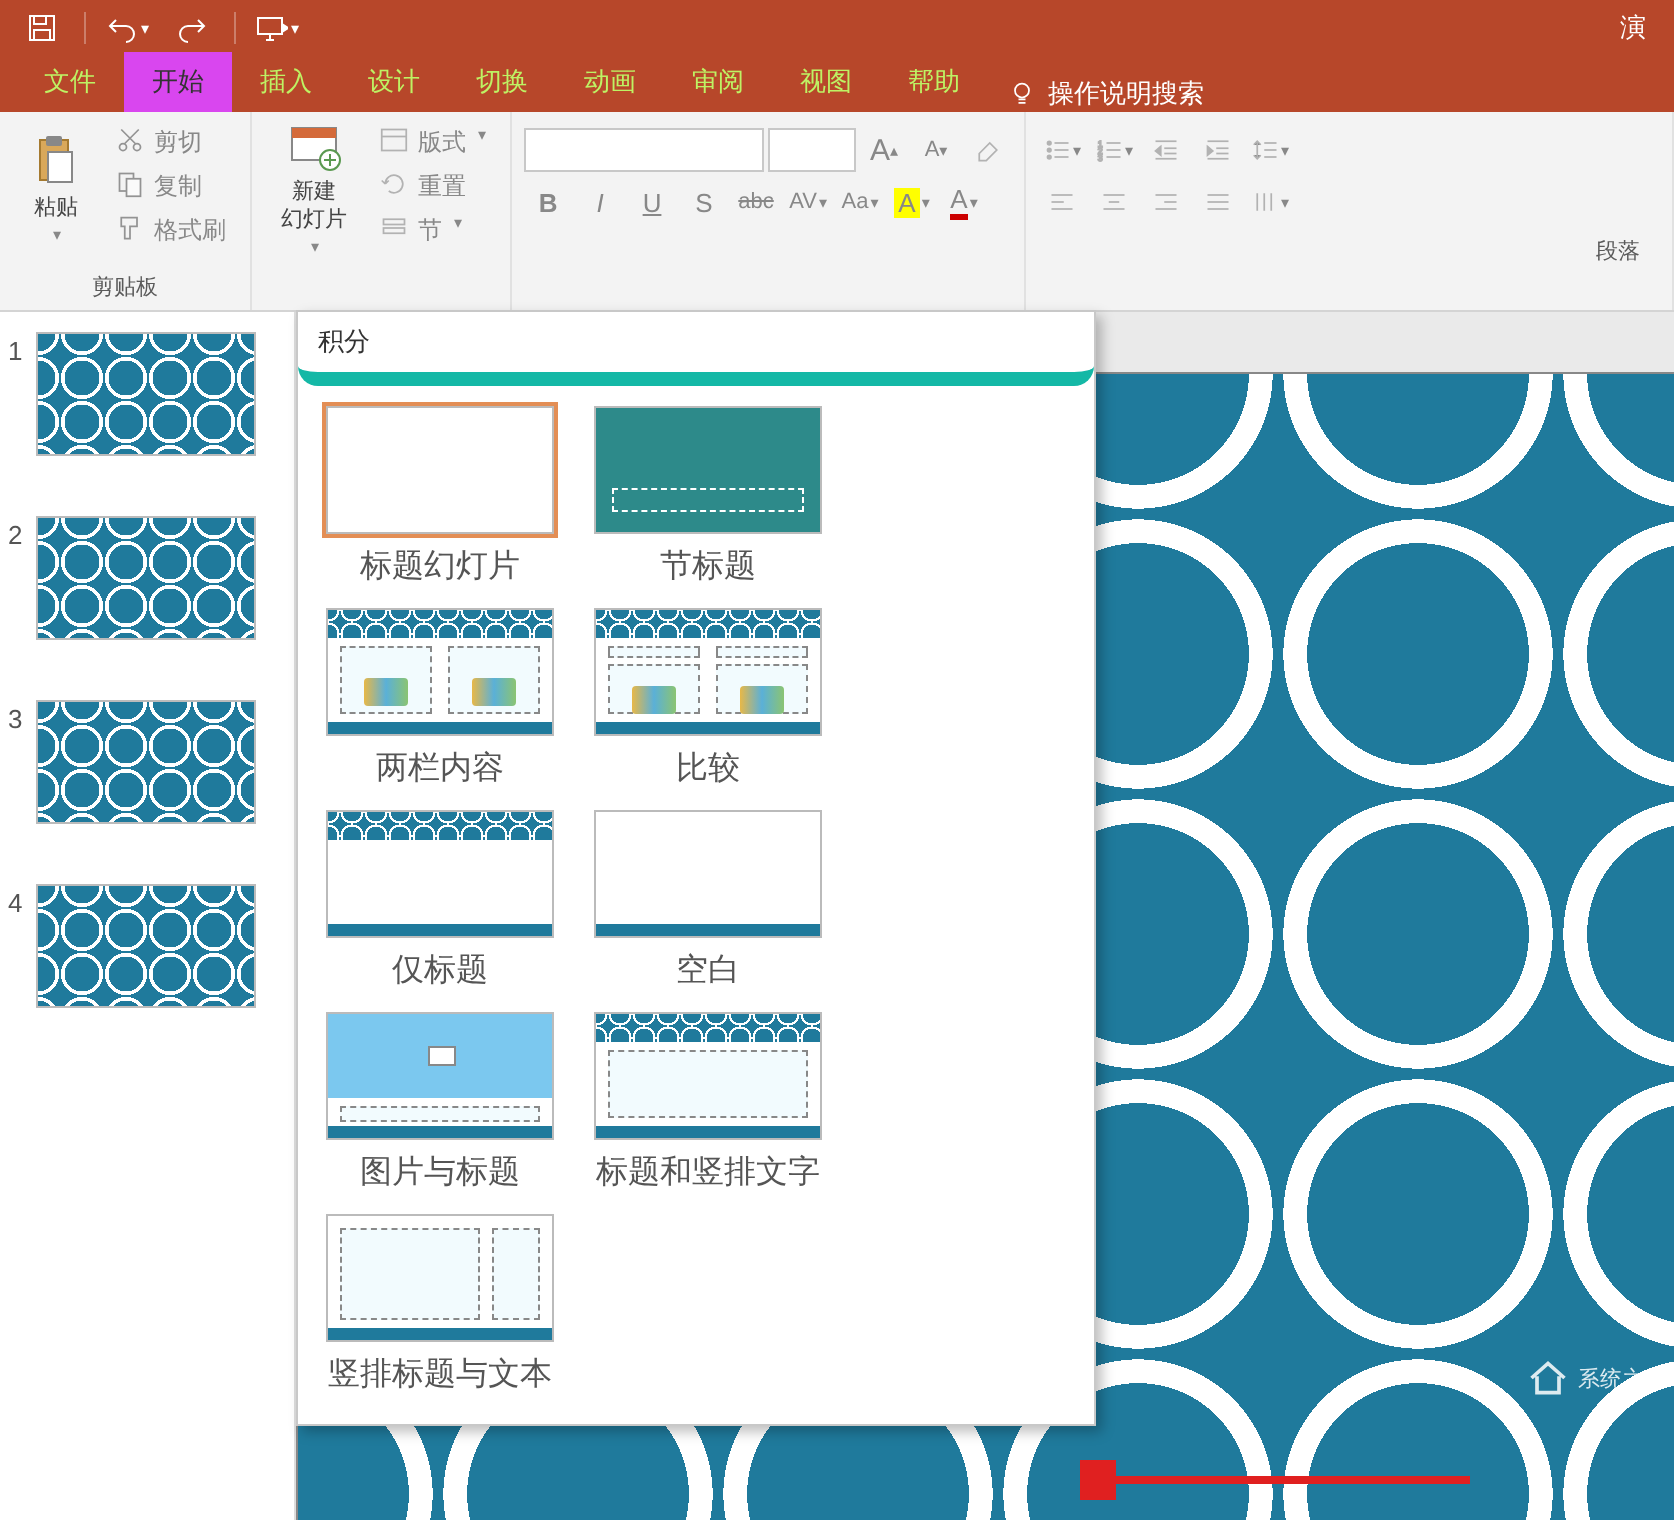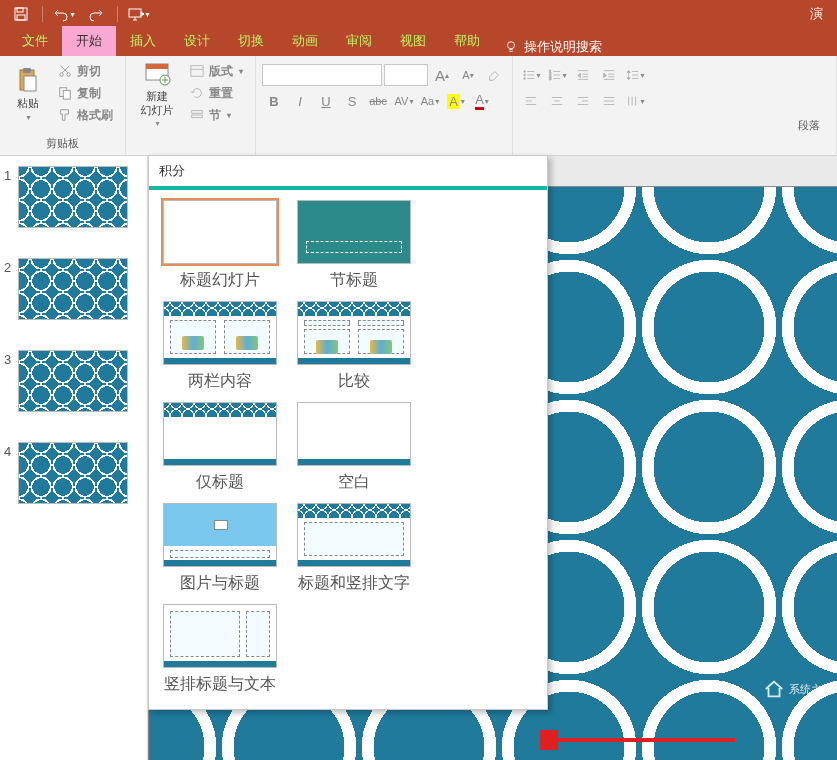--- a/index.html
+++ b/index.html
@@ -8,33 +8,33 @@
 
 .qat { height:28px; background:#b7472a; display:flex; align-items:center; padding:0 6px; gap:2px; }
 .qat-btn { width:30px; height:24px; display:flex; align-items:center; justify-content:center; color:#fff; cursor:pointer; }
 .qat-btn svg { width:16px; height:16px; }
 .qat-sep { width:1px; height:16px; background:rgba(255,255,255,.3); margin:0 4px; }
 .app-title { flex:1; text-align:right; color:#fff; font-size:13px; padding-right:8px; }
 
 
 .ribbon-tabs { height:28px; background:#b7472a; display:flex; align-items:flex-end; padding-left:8px; }
 .tab { padding:6px 14px; color:#bef264; font-size:13px; cursor:pointer; }
-.tab.active { background:#f9a8d4; color:#333; }
+.tab.active { background:#d946ef; color:#333; }
 .tell-me { display:flex; align-items:center; color:#fff; font-size:13px; margin-left:10px; gap:6px; }
 .tell-me svg { width:14px; height:14px; }
 
 
 .ribbon { height:100px; background:#f3f3f3; border-bottom:1px solid #d4d4d4; display:flex; }
 .group { display:flex; flex-direction:column; padding:4px 6px 2px; border-right:1px solid #e1e1e1; }
 .group-content { flex:1; display:flex; align-items:flex-start; gap:2px; }
 .group-label { text-align:center; font-size:11px; color:#5a5a5a; padding:2px 0; }
 .big-btn { display:flex; flex-direction:column; align-items:center; justify-content:center; width:44px; height:68px; cursor:pointer; font-size:11px; color:#444; gap:2px; }
 .big-btn svg { width:28px; height:28px; }
 .sm-col { display:flex; flex-direction:column; gap:0; }
-.sm-btn { display:flex; align-items:center; gap:5px; padding:3px 6px; font-size:12px; color:#888; cursor:pointer; height:22px;font-weight:bold; }
+.sm-btn { display:flex; gap:5px; padding:3px 6px; font-size:12px; color:#888; cursor:pointer; height:22px; }
 .sm-btn svg { width:14px; height:14px; opacity:.6; }
 .font-row { display:flex; align-items:center; gap:2px; }
 .font-sel { width:120px; height:22px; border:1px solid #c8c8c8; background:#fff; font-size:12px; padding:0 4px; }
 .size-sel { width:44px; height:22px; border:1px solid #c8c8c8; background:#fff; font-size:12px; }
 .ribbon-btn { width:24px; height:22px; display:flex; align-items:center; justify-content:center; color:#888; font-size:13px; cursor:pointer; }
 .ribbon-btn.bold{font-weight:bold;} .ribbon-btn.italic{font-style:italic;} .ribbon-btn.und{text-decoration:underline;}
 .ribbon-btn svg{width:14px;height:14px;opacity:.6;}
 .dd-arrow{font-size:8px;color:#888;margin-left:1px;}
 
 
@@ -49,21 +49,21 @@
   radial-gradient(circle at 0 100%, transparent 28%, #fff 28% 34%, transparent 34%),
   radial-gradient(circle at 100% 100%, transparent 28%, #fff 28% 34%, transparent 34%);
   background-size:40px 40px; }
 .thumb-box.pat{ background-size:22px 22px; }
 .main-canvas { flex:1; position:relative; background:#eaeaea; }
 .slide { position:absolute; left:0; top:30px; right:-200px; bottom:-200px; border:1px solid #888; }
 .slide.pat{ background-size:140px 140px; }
 
 
 .gallery { position:absolute; left:148px; top:155px; width:400px; background:#fff; border:1px solid #c8c8c8; box-shadow:3px 3px 6px rgba(0,0,0,.25); z-index:100; }
-.gal-head { padding:6px 10px; font-size:13px; color:#333; border-bottom:4px solid #14b8a6; }
+.gal-head { padding:6px 10px; font-size:13px; color:#333; border-bottom:7px solid #14b8a6;border-radius:10px; }
 .gal-grid { padding:10px 10px 4px 14px; display:flex; flex-wrap:wrap; gap:0 20px; }
 .lay { width:114px; margin-bottom:10px; cursor:pointer; }
 .lay-th { width:114px; height:64px; border:1px solid #bbb; background:#fff; position:relative; overflow:hidden; }
 .lay-th.sel{ outline:2px solid #e38e55; }
 .lay-lab { text-align:center; font-size:16px; color:#555; margin-top:6px; }
 
 
 .ph{position:absolute;border:1px dashed #888;background:rgba(230,247,253,.5);}
 .lay-th .bar{position:absolute;left:0;right:0;height:14px;top:0;}
 .lay-th .bar.pat{background-size:12px 12px;}

